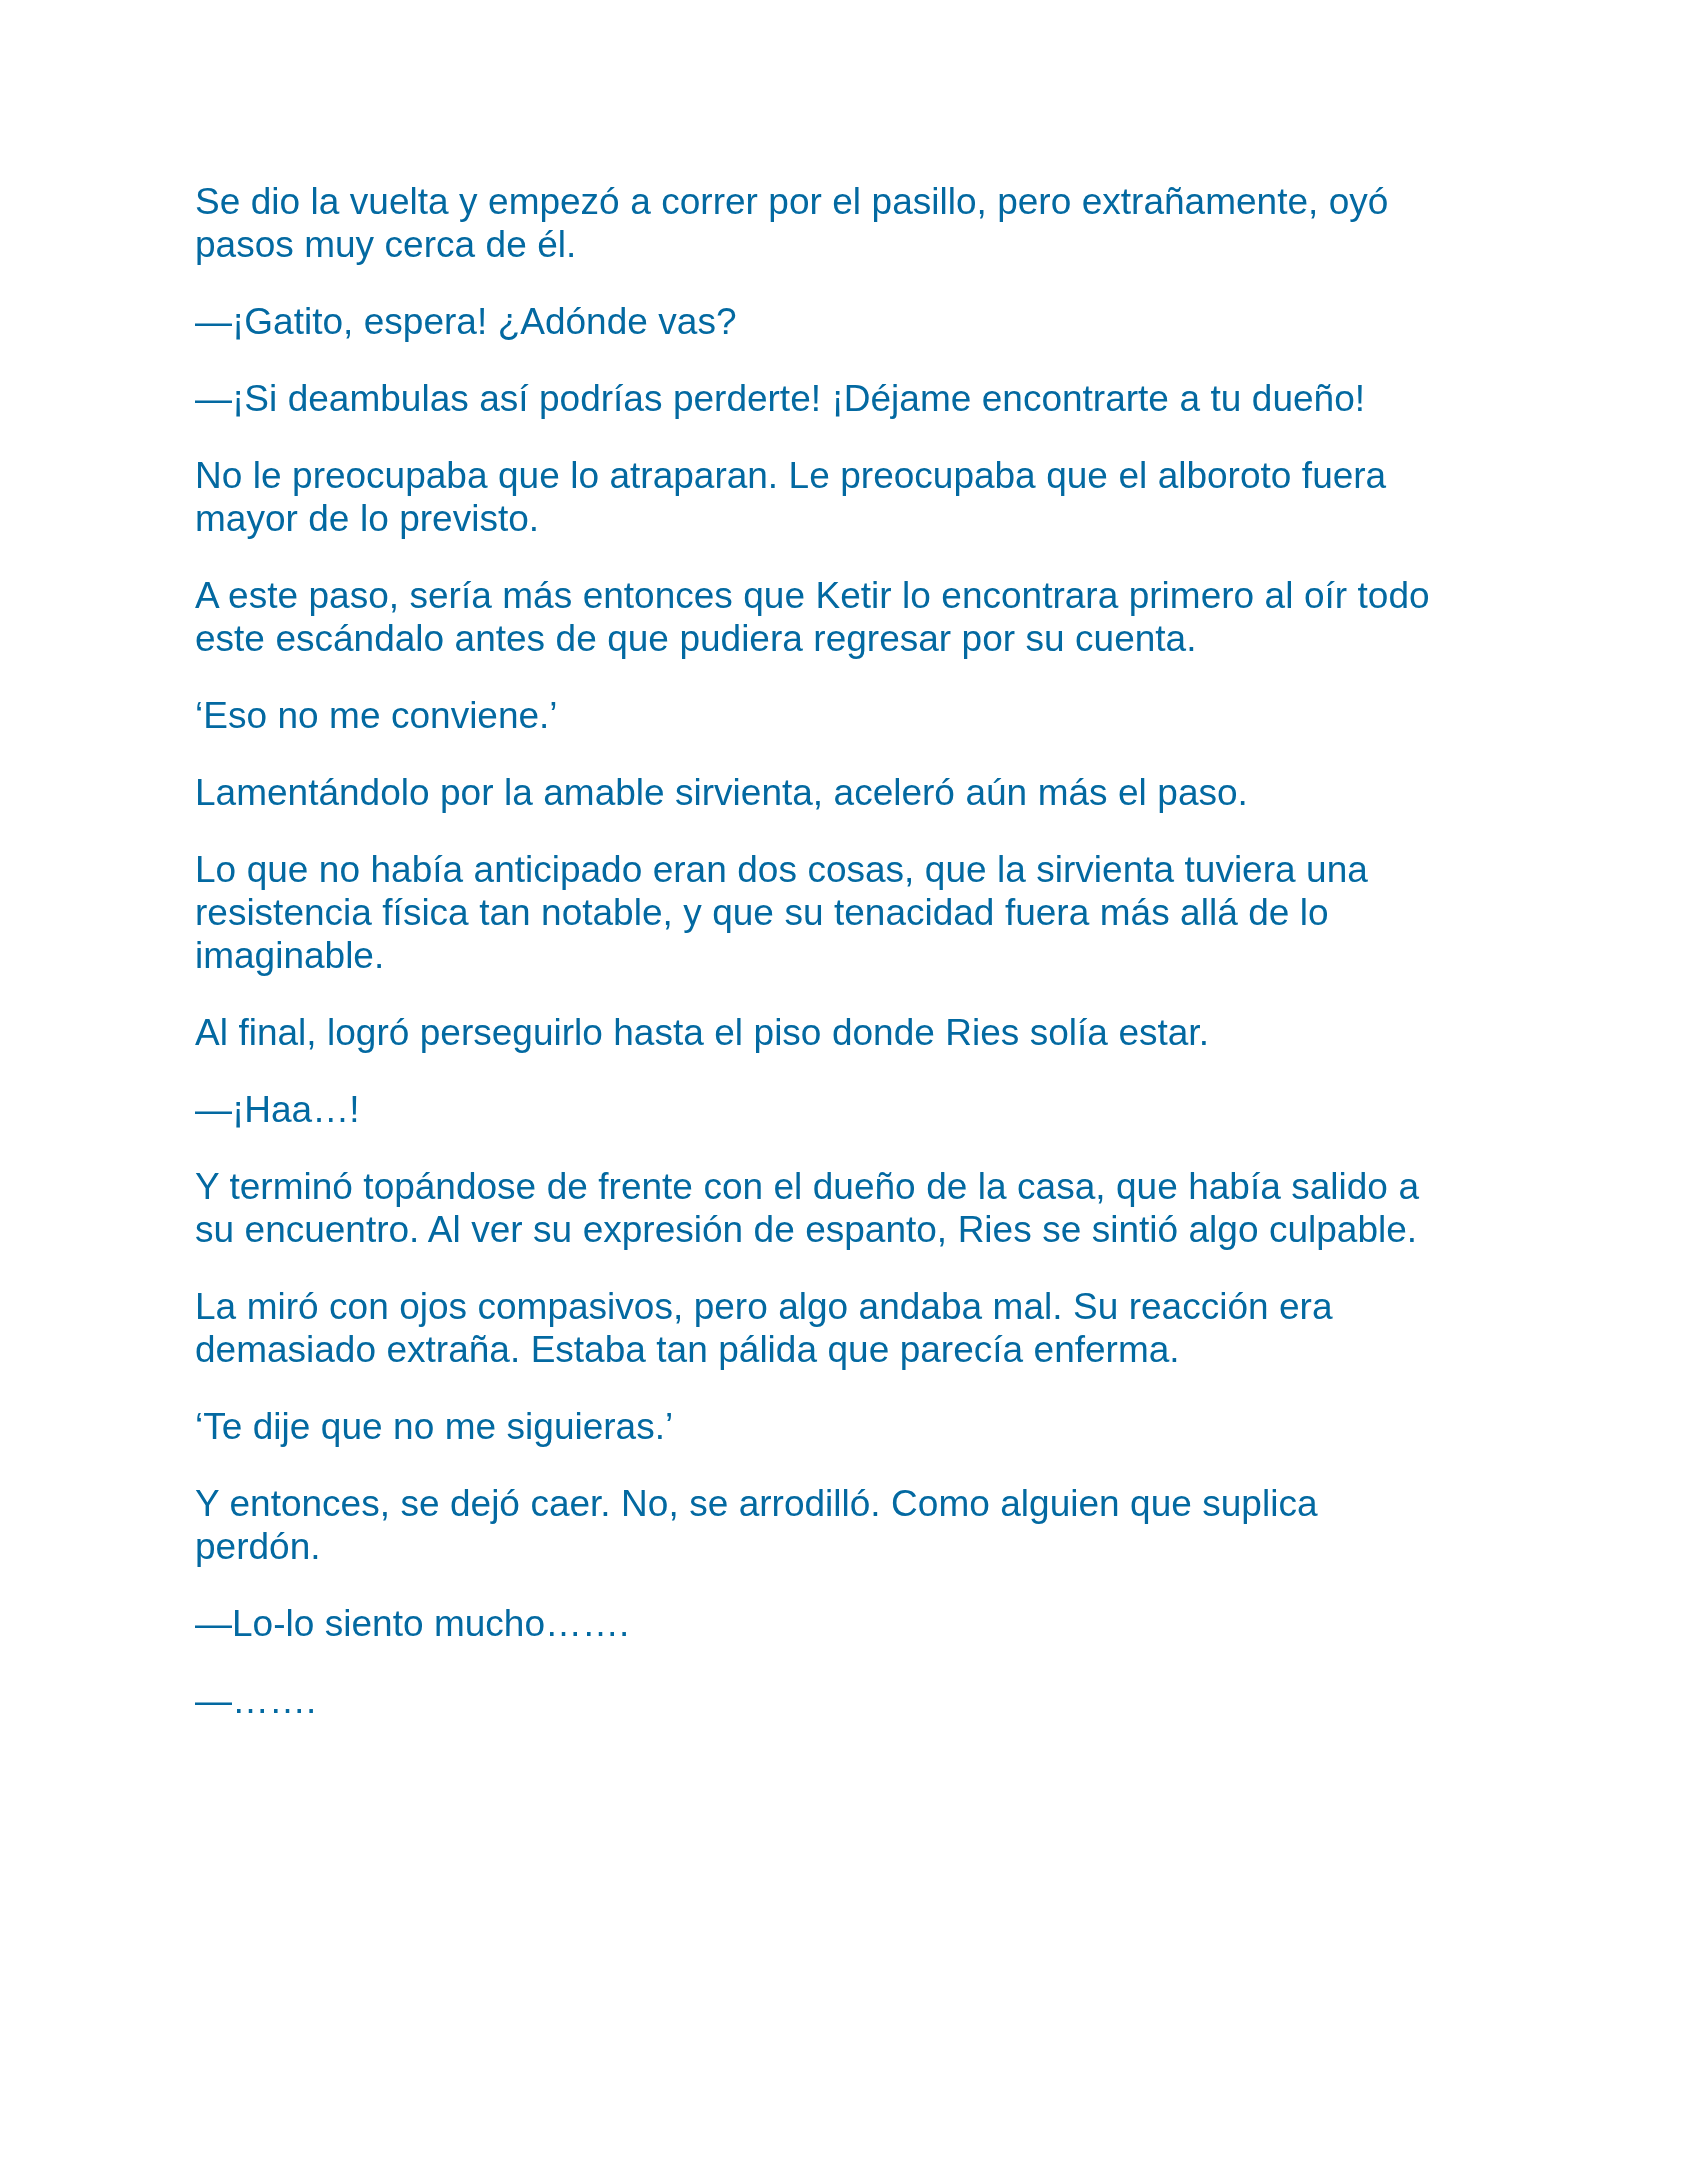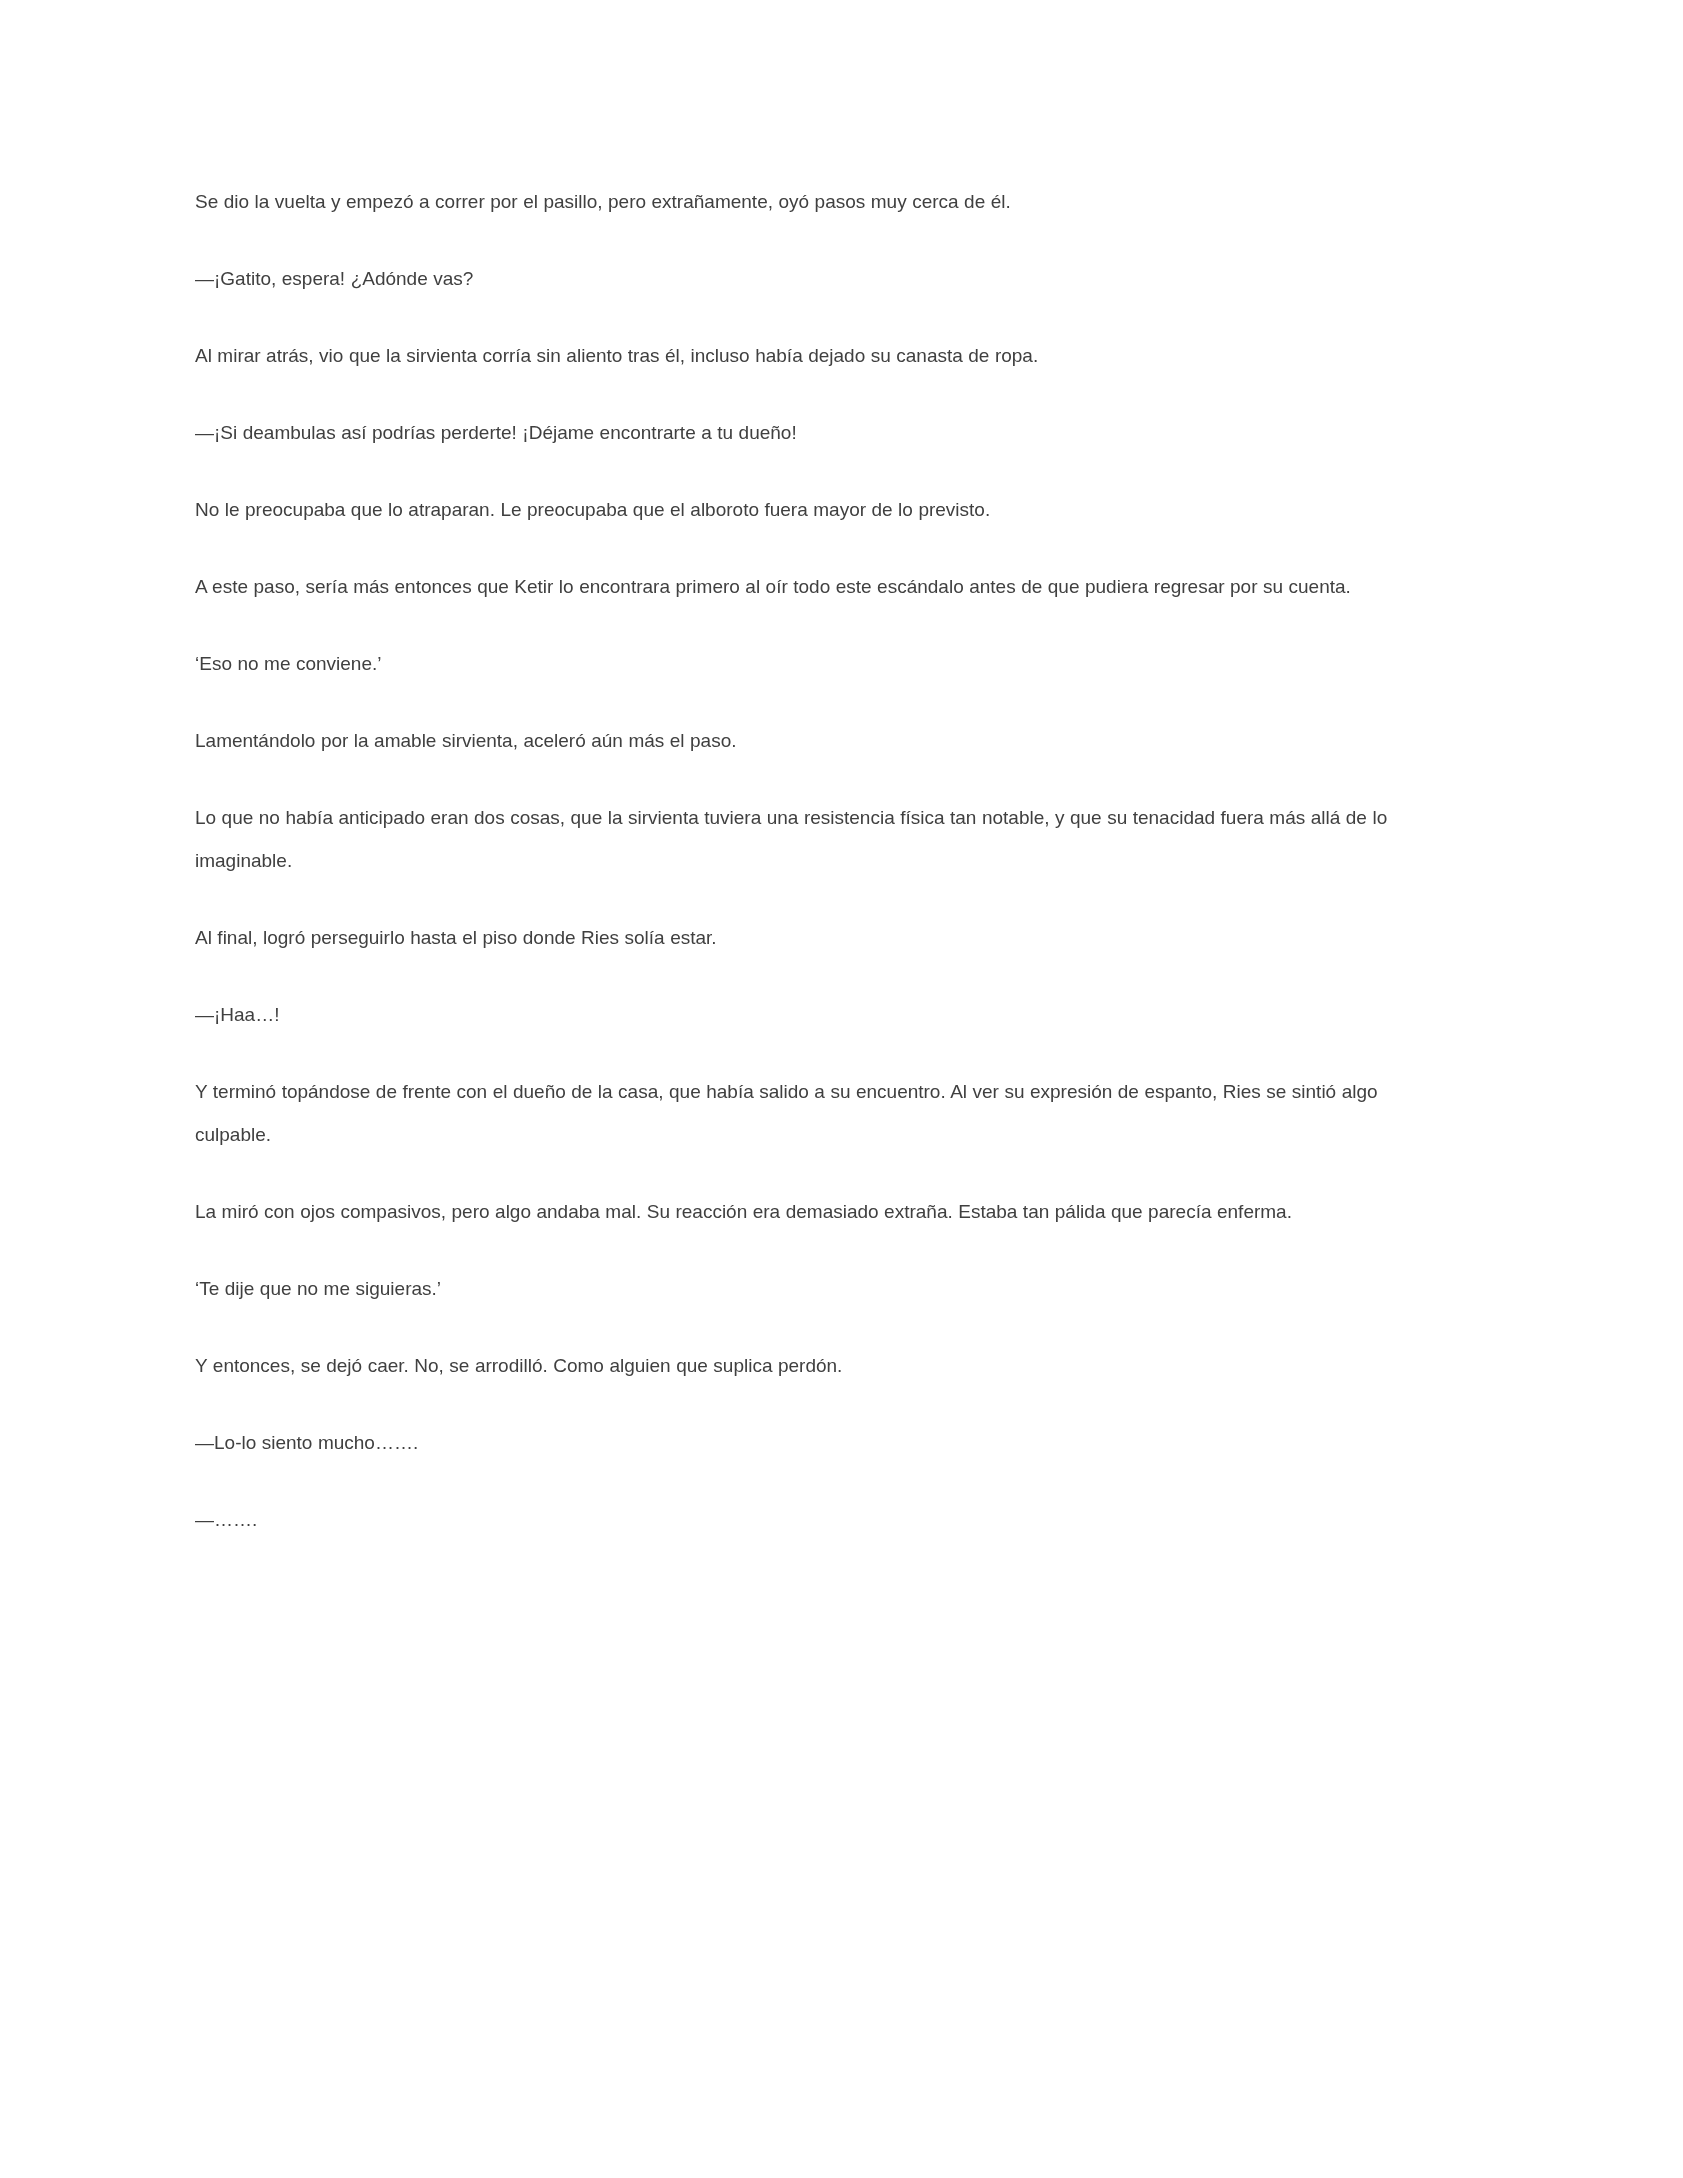--- a/index.html
+++ b/index.html
@@ -26,46 +26,45 @@
   }
 
   .page-body {
     position: absolute;
     left: 195px;
     top: 180px;
     width: 1246px;
   }
 
   .para {
-    font-size: 19px;
+    font-size: 37px;
     line-height: 43px;
     margin: 0 0 34px 0;
     text-align: left;
     letter-spacing: 0px;
     word-spacing: 0.2px;
-    color: #404040;
+    color: #0369a1;
     white-space: pre-wrap;
   }
 
   .para.italic {
   }
 
   .para:last-child {
     margin-bottom: 0;
   }
 </style>
 </head>
 <body>
 
 <div class="page">
   <div class="page-body">
 
     <p class="para">Se dio la vuelta y empezó a correr por el pasillo, pero extrañamente, oyó pasos muy cerca de él.</p>
     <p class="para">—¡Gatito, espera! ¿Adónde vas?</p>
-    <p class="para">Al mirar atrás, vio que la sirvienta corría sin aliento tras él, incluso había dejado su canasta de ropa.</p>
     <p class="para">—¡Si deambulas así podrías perderte! ¡Déjame encontrarte a tu dueño!</p>
     <p class="para">No le preocupaba que lo atraparan. Le preocupaba que el alboroto fuera mayor de lo previsto.</p>
     <p class="para">A este paso, sería más entonces que Ketir lo encontrara primero al oír todo este escándalo antes de que pudiera regresar por su cuenta.</p>
     <p class="para italic">‘Eso no me conviene.’</p>
     <p class="para">Lamentándolo por la amable sirvienta, aceleró aún más el paso.</p>
     <p class="para">Lo que no había anticipado eran dos cosas, que la sirvienta tuviera una resistencia física tan notable, y que su tenacidad fuera más allá de lo imaginable.</p>
     <p class="para">Al final, logró perseguirlo hasta el piso donde Ries solía estar.</p>
     <p class="para">—¡Haa…!</p>
     <p class="para">Y terminó topándose de frente con el dueño de la casa, que había salido a su encuentro. Al ver su expresión de espanto, Ries se sintió algo culpable.</p>
     <p class="para">La miró con ojos compasivos, pero algo andaba mal. Su reacción era demasiado extraña. Estaba tan pálida que parecía enferma.</p>

